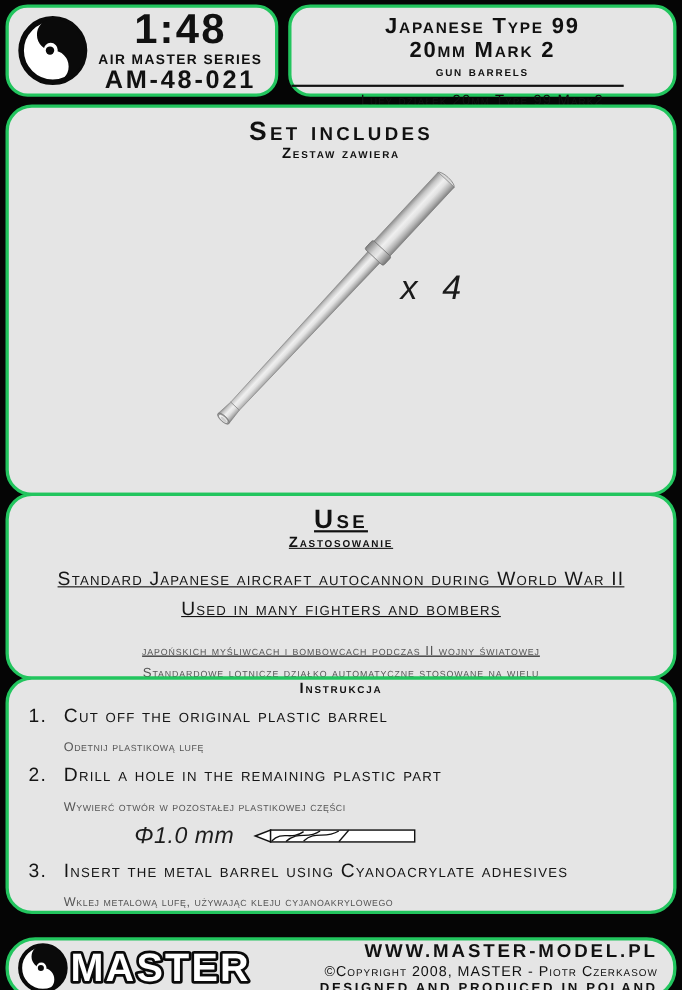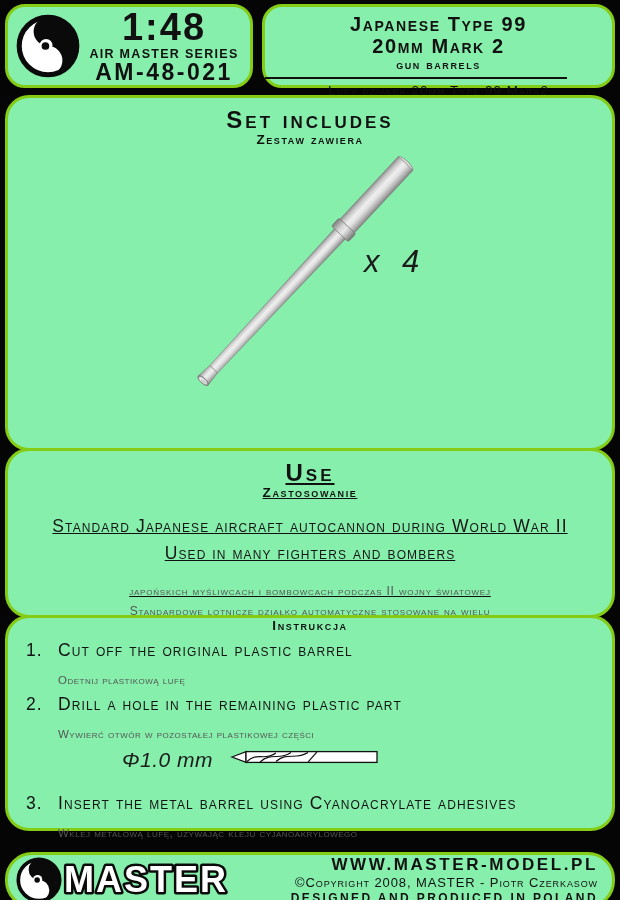--- a/index.html
+++ b/index.html
@@ -7,22 +7,22 @@
   body {
     background:#050505;
     font-family:"Liberation Sans", sans-serif;
     color:#111;
     overflow:hidden;
     position:relative;
   }
   .page { position:absolute; inset:0; padding:4px 5px; }
 
   .box {
-    background:#86efac;
-    border:3px solid #84cc16;
+    background:#e5e5e5;
+    border:3px solid #22c55e;
     border-radius:24px;
     position:relative;
   }
 
   
   .header-row { display:flex; gap:9px; height:84px; margin-bottom:7px; }
   .header-left {
     width:248px; border-radius:20px;
     display:flex; align-items:center; gap:4px; padding:5px 6px 5px 8px;
   }
@@ -50,21 +50,21 @@
   .use-en { margin-top:13px; text-align:center; font-variant:small-caps; font-size:17.5px; letter-spacing:1.1px; line-height:1.55; color:#161616; }
   .use-pl { margin-top:15px; text-align:center; font-variant:small-caps; font-size:12px; letter-spacing:0.8px; line-height:1.65; color:#555; font-weight:500; }
 
   
   .instr-box { height:216px; margin-top:-3px; }
   .steps { padding:7px 14px 0 18px; }
   .step { margin-bottom:8px; }
   .step-head { display:flex; font-variant:small-caps; font-size:17.5px; letter-spacing:1.1px; color:#141414; line-height:1.15; }
   .step-num { width:32px; flex:none; }
   .step-pl { margin-left:32px; font-variant:small-caps; font-size:11.5px; letter-spacing:0.5px; color:#555; font-weight:500; margin-top:14px; }
-  .drill-row { display:flex; gap:16px; margin:7px 0 21px 96px; }
+  .drill-row { display:flex; align-items:center; gap:16px; margin:7px 0 9px 96px; }
   .drill-label { font-style:italic; font-size:21px; color:#1c1c1c; letter-spacing:0.5px; }
 
   
   .footer-box { height:56px; margin-top:21px; border-radius:27px;
     display:flex; align-items:center; padding:3px 14px 3px 8px; }
   .footer-logo-group { display:flex; align-items:center; }
   .footer-right { margin-left:auto; text-align:right; line-height:1.25; }
   .website   { font-size:17px; font-weight:bold; letter-spacing:2.6px; white-space:nowrap; }
   .copyright { font-size:13px; font-variant:small-caps; font-weight:500; letter-spacing:0.9px; white-space:nowrap; }
   .produced  { font-size:12px; font-weight:bold; letter-spacing:2.4px; white-space:nowrap; }

